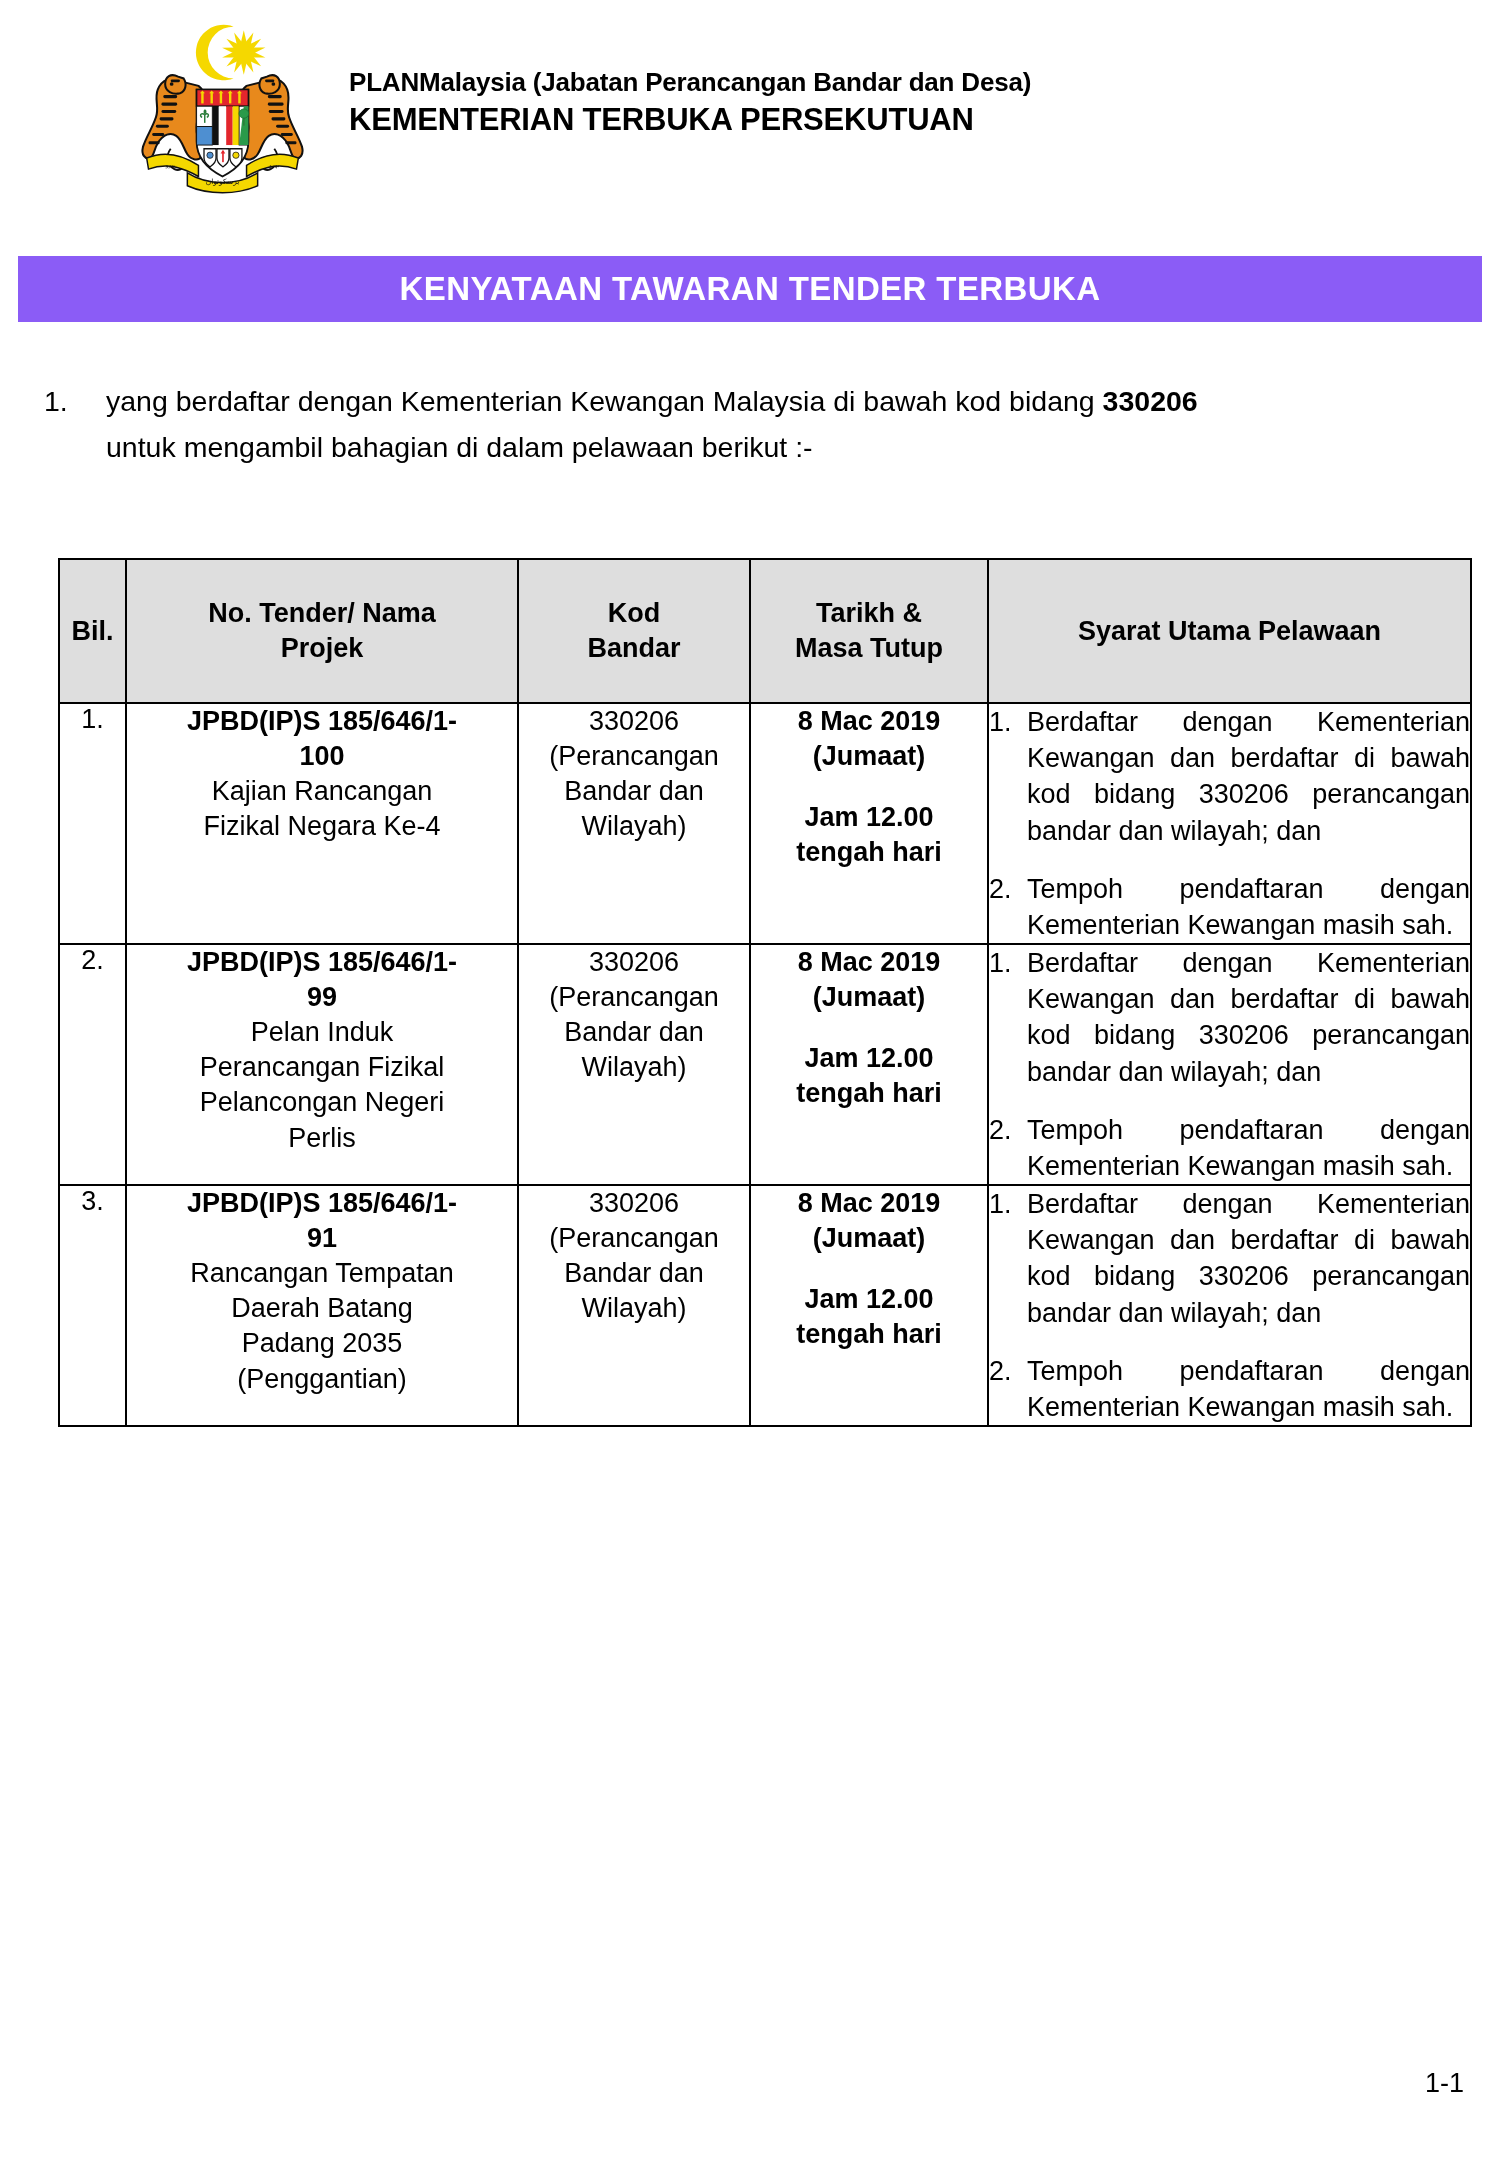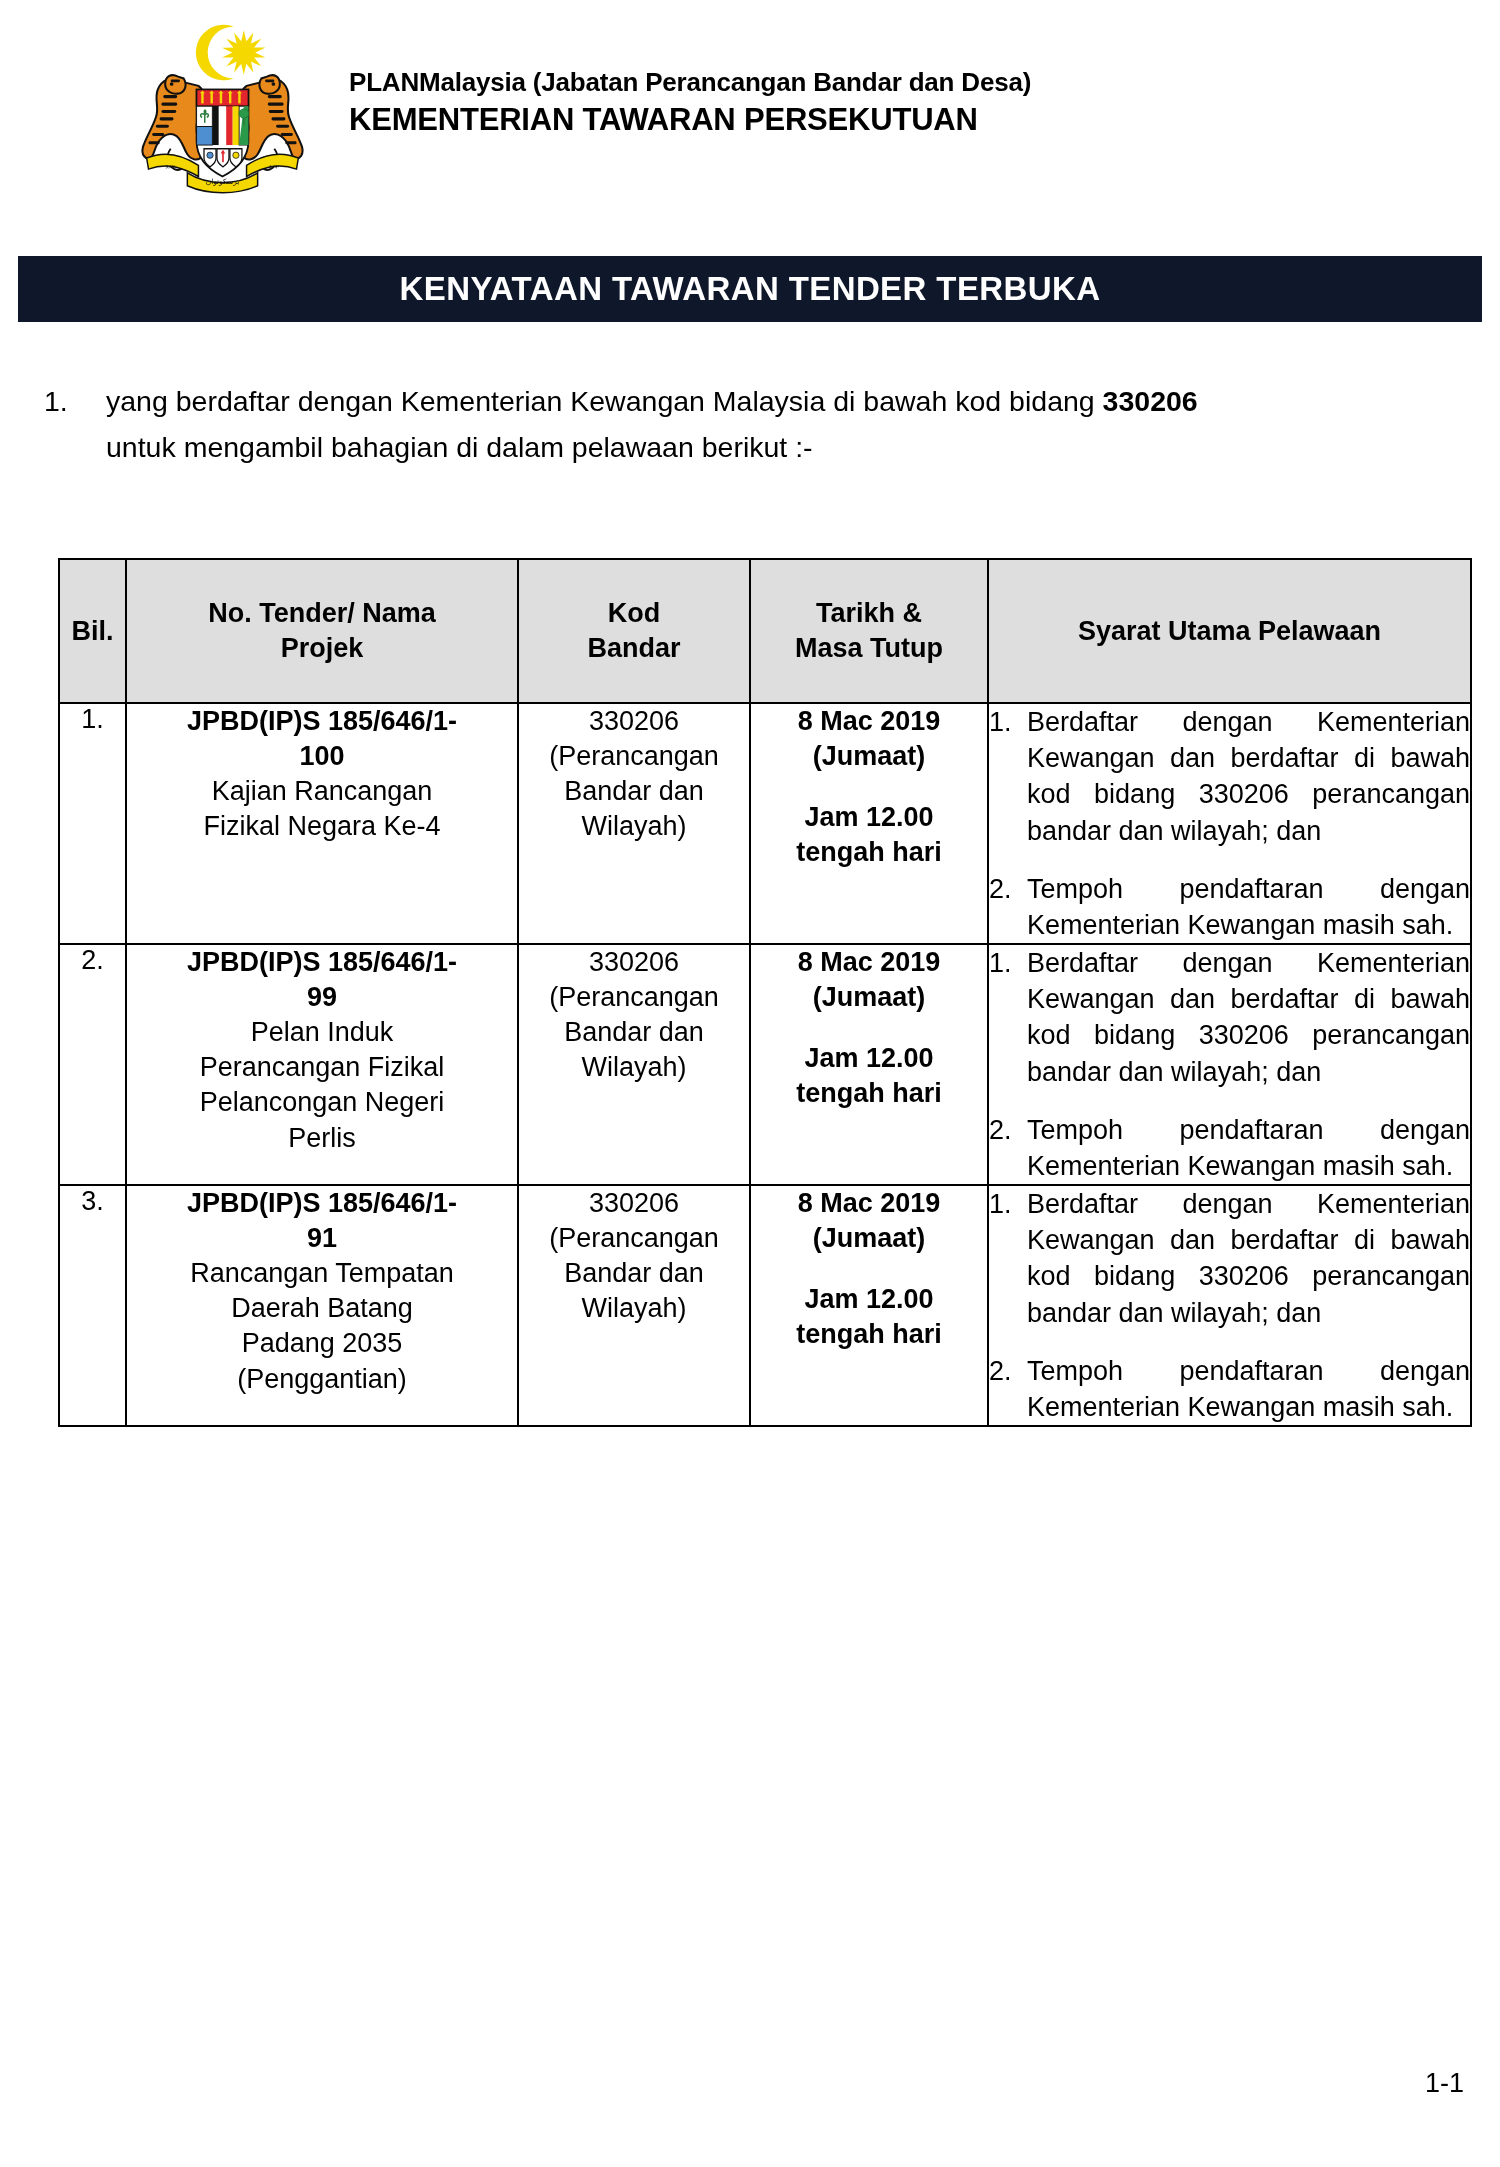--- a/index.html
+++ b/index.html
@@ -56,21 +56,21 @@
     white-space: nowrap;
   }
 
   
   .banner {
     position: absolute;
     left: 18px;
     top: 256px;
     width: 1464px;
     height: 66px;
-    background: #0f172a;
+    background: #8b5cf6;
     display: flex;
     align-items: center;
     justify-content: center;
   }
   .banner-text {
     color: #ffffff;
     font-size: 33px;
     font-weight: bold;
     letter-spacing: 0.4px;
   }
@@ -318,21 +318,21 @@
           <path d="M182 160 C158 150 138 160 126 168 L126 180 C140 172 158 164 180 172 Z" fill="#F5D800" stroke="#111" stroke-width="1.6"></path>
           <path d="M62 176 C84 190 116 190 138 176 L138 190 C116 200 84 200 62 190 Z" fill="#F5D800" stroke="#111" stroke-width="1.6"></path>
           <text x="100" y="188" font-size="8" text-anchor="middle" fill="#111" font-family="'Liberation Serif', serif">برسكوتوان</text>
           <text x="44" y="170" font-size="6" text-anchor="middle" fill="#111" font-family="'Liberation Serif', serif">بهرو</text>
           <text x="156" y="170" font-size="6" text-anchor="middle" fill="#111" font-family="'Liberation Serif', serif">بهرو</text>
         </g>
       </svg>
     </div>
     <div class="org-names">
       <div class="org-line1">PLANMalaysia (Jabatan Perancangan Bandar dan Desa)</div>
-      <div class="org-line2">KEMENTERIAN TAWARAN PERSEKUTUAN</div>
+      <div class="org-line2">KEMENTERIAN TERBUKA PERSEKUTUAN</div>
     </div>
   </div>
 
   <div class="banner">
     <span class="banner-text">KENYATAAN TAWARAN TENDER TERBUKA</span>
   </div>
 
   <div class="intro">
     <div class="intro-num">1.</div>
     <div class="intro-body">

